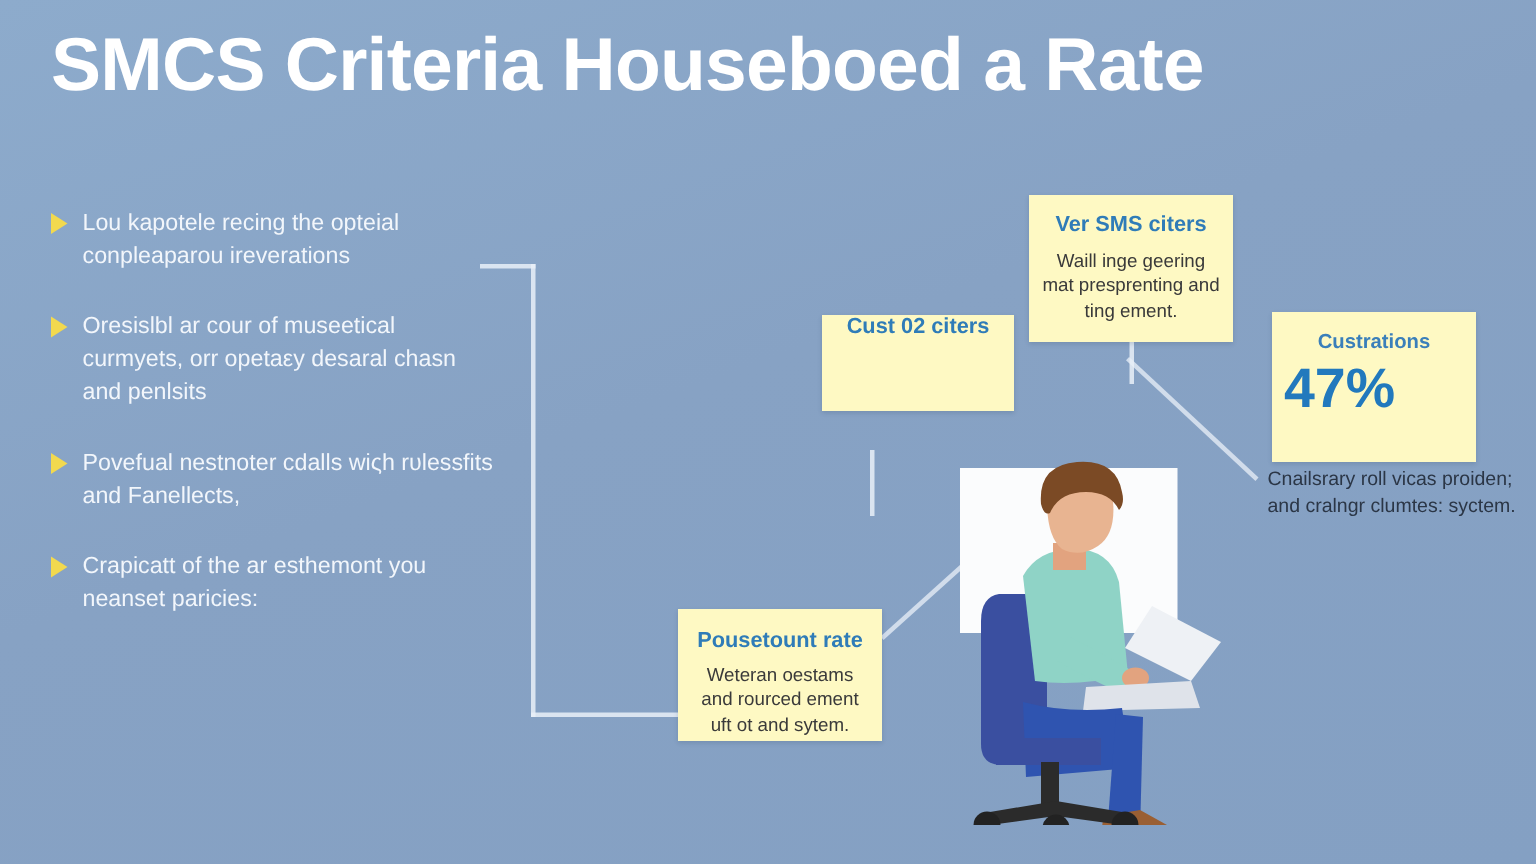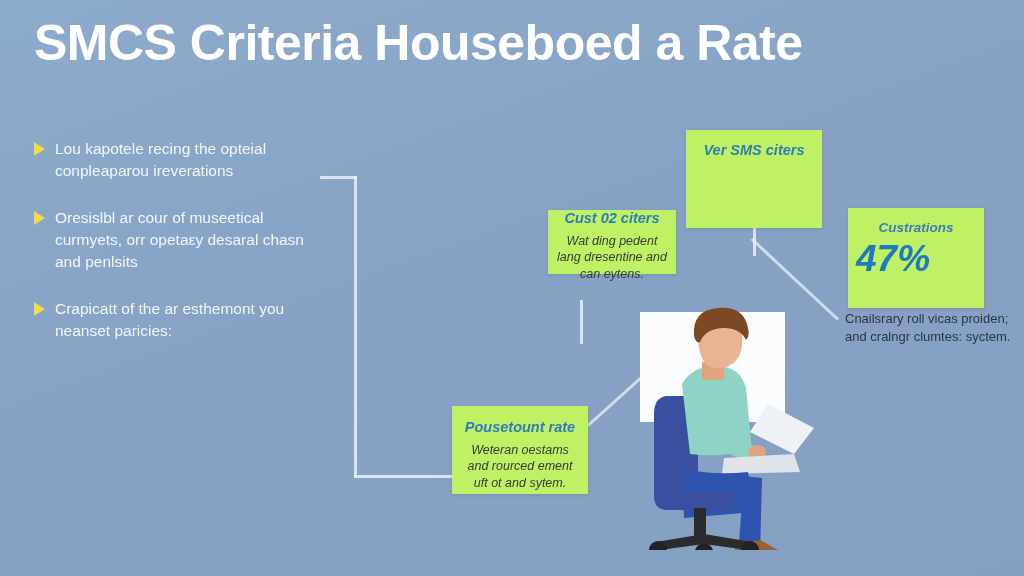--- a/index.html
+++ b/index.html
@@ -83,23 +83,22 @@
     position: absolute;
     height: 3px;
     background: #e9f0f8;
     opacity: 0.75;
     transform-origin: 0 50%;
   }
 
   
   .card {
     position: absolute;
-    background: #bef264;
+    background: #fef9c3;
     box-shadow: 0 1px 3px rgba(40,60,90,0.18);
-    font-style: italic;
   }
   .card-title {
     color: #2f7cb8;
     font-weight: bold;
     text-align: center;
     line-height: 1.15;
   }
   .card-body {
     color: #3a3a3a;
     text-align: center;
@@ -173,20 +172,24 @@
     <div class="bullet-row">
       <div class="bullet-arrow"></div>
       <div class="bullet-text">Lou kapotele recing the opteial conpleaparou ireverations</div>
     </div>
 
     <div class="bullet-row">
       <div class="bullet-arrow"></div>
       <div class="bullet-text">Oresislbl ar cour of museetical curmyets, orr opetaεy desaral chasn and penlsits</div>
     </div>
 
+    <div class="bullet-row">
+      <div class="bullet-arrow"></div>
+      <div class="bullet-text">Povefual nestnoter cdalls wiςh rυlessfits and Fanellects,</div>
+    </div>
 
     <div class="bullet-row">
       <div class="bullet-arrow"></div>
       <div class="bullet-text">Crapicatt of the ar esthemont you neanset paricies:</div>
     </div>
   </div>
 
   <div id="illus">
     <div id="whiteboard"></div>
     <svg width="230" height="250" viewBox="0 0 230 250" style="position:absolute;left:0;top:0;">
@@ -222,25 +225,25 @@
       <path d="M36 242 l48 -8 l48 8 l-4 8 l-44 -6 l-44 6 z" fill="#2b2b2b"></path>
 
       <circle cx="38" cy="250" r="9" fill="#222"></circle>
       <circle cx="84" cy="252" r="9" fill="#222"></circle>
       <circle cx="130" cy="250" r="9" fill="#222"></circle>
     </svg>
   </div>
 
   <div class="card" id="card-top">
     <div class="card-title">Ver SMS citers</div>
+    <div class="card-body">Waill inge geering mat presprenting and ting ement.</div>
   </div>
 
   <div class="card" id="card-mid">
     <div class="card-title">Cust 02 citers</div>
-    <div class="card-body">Wat ding pedent lang dresentine and can eytens.</div>
   </div>
 
   <div class="card" id="card-bottom">
     <div class="card-title">Pousetount rate</div>
     <div class="card-body">Weteran oestams and rourced ement uft ot and sytem.</div>
   </div>
 
   <div class="card" id="card-stat">
     <div class="card-title">Custrations</div>
     <div id="stat-value">47%</div>

